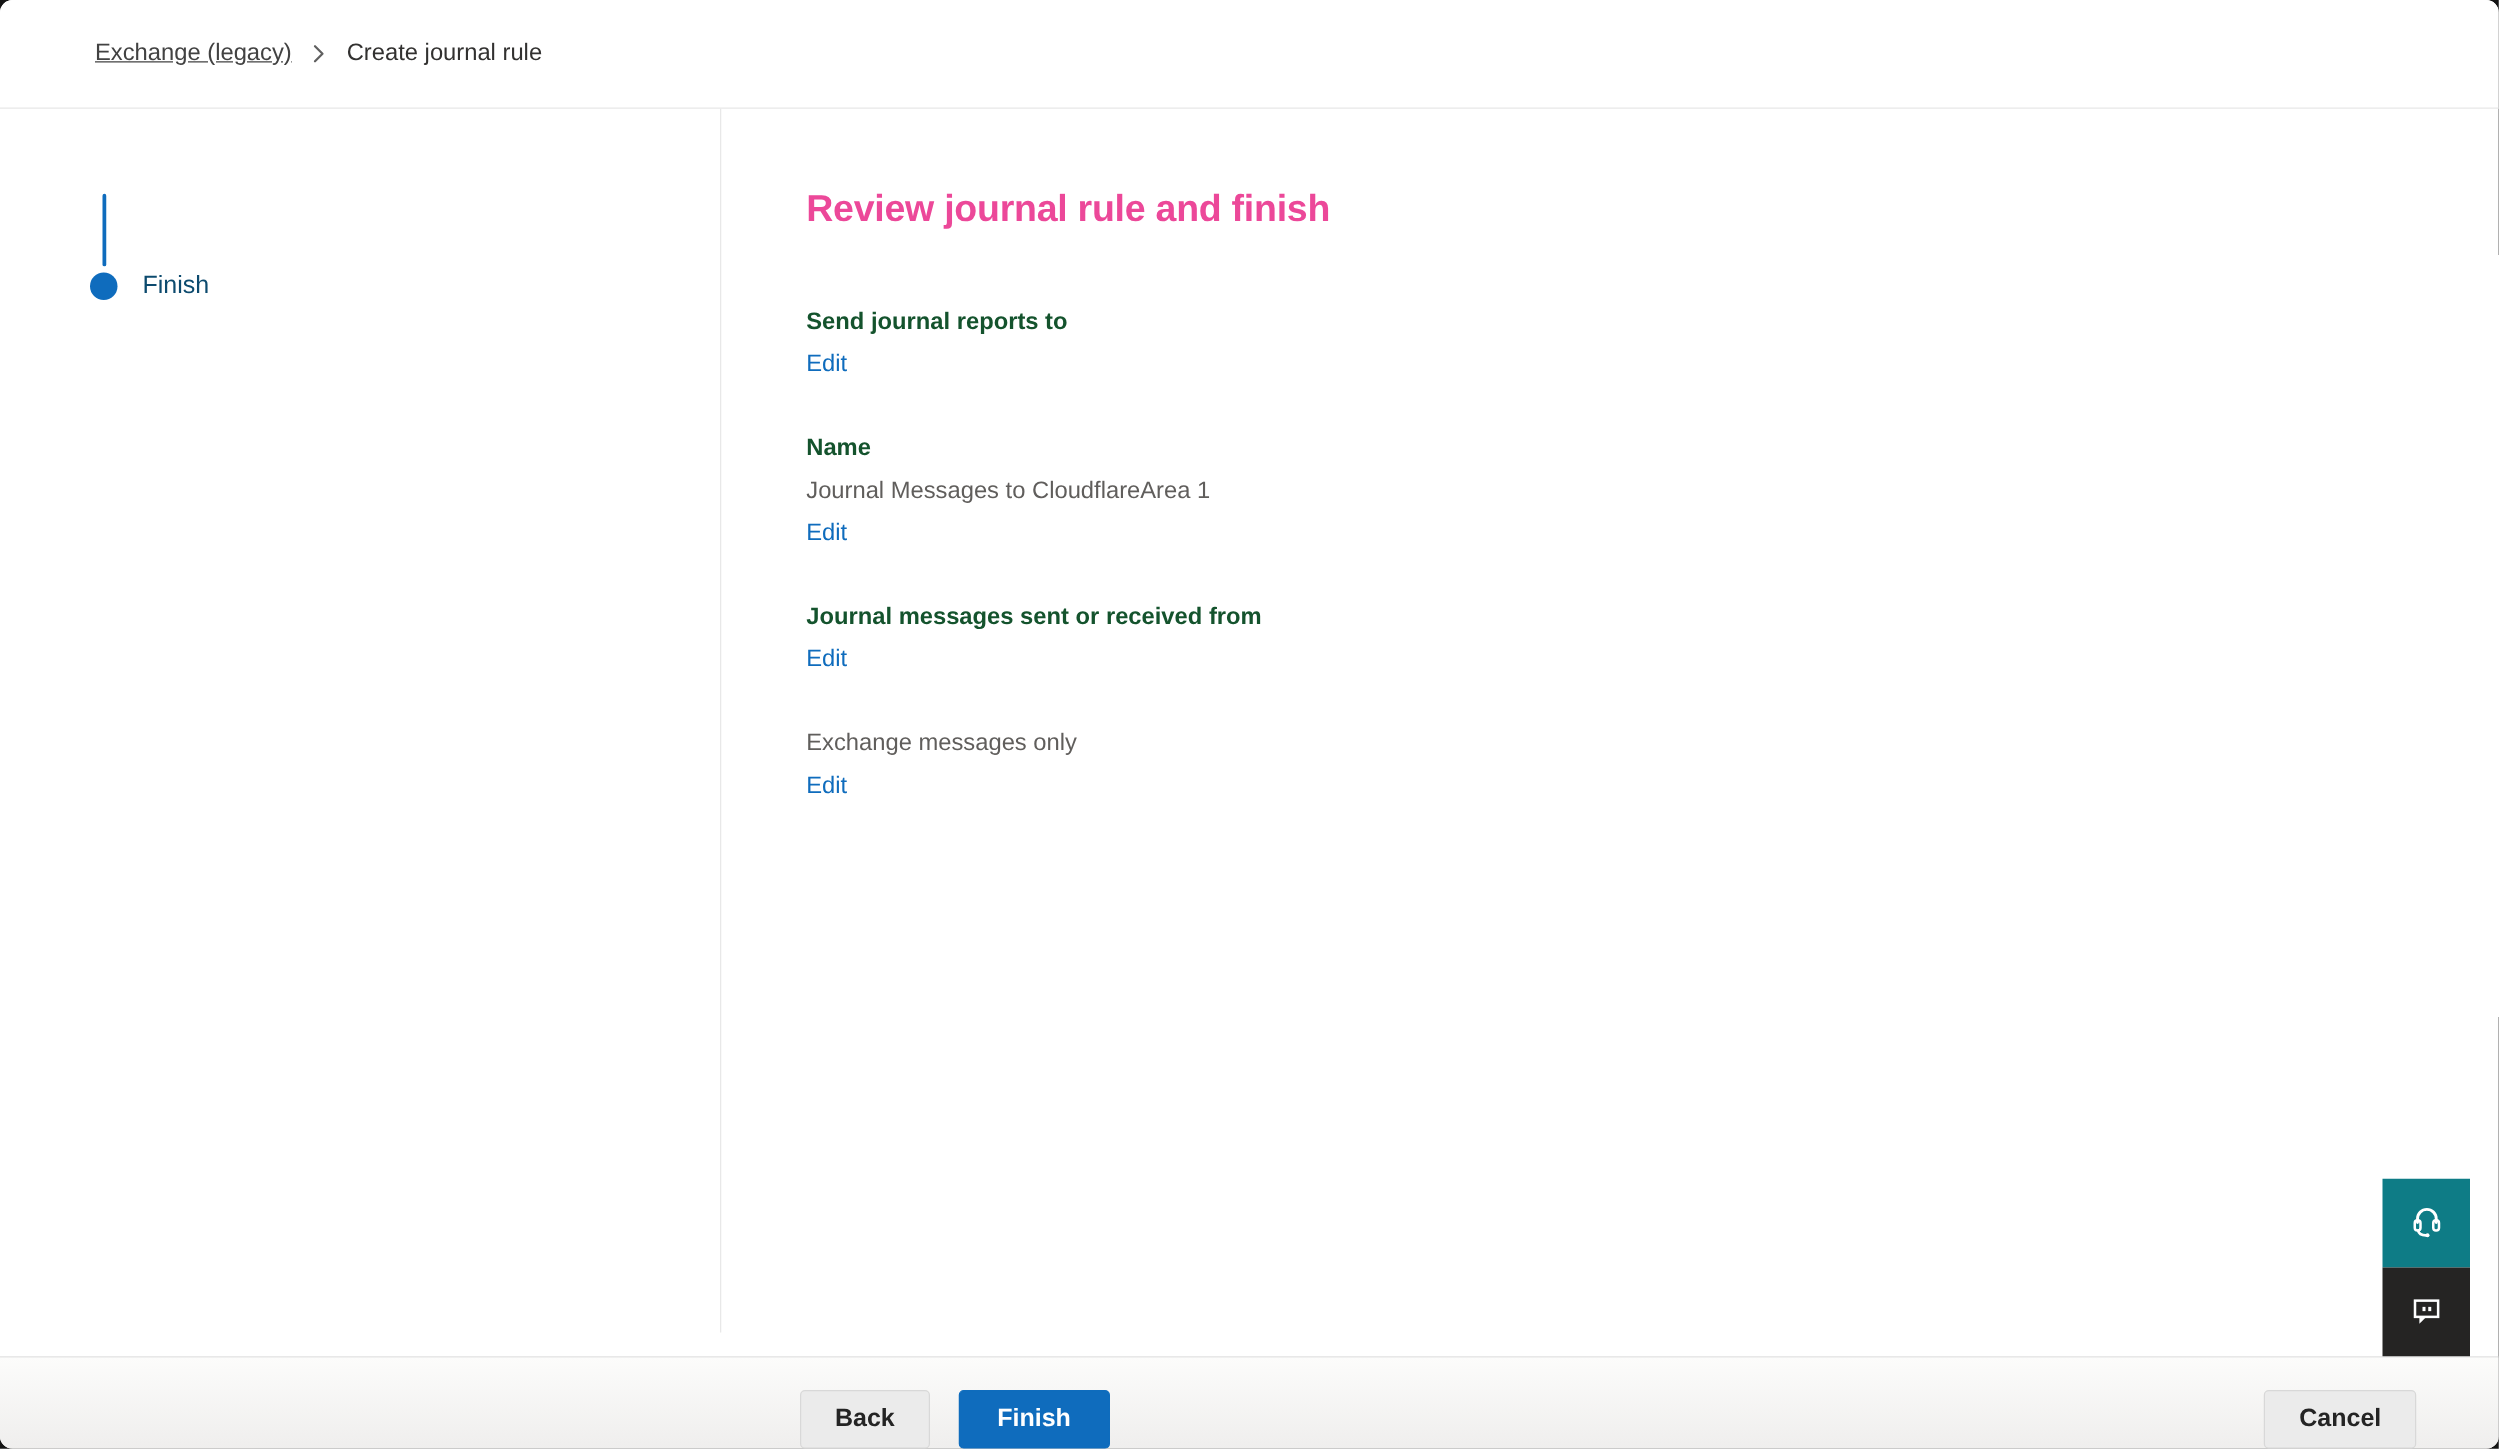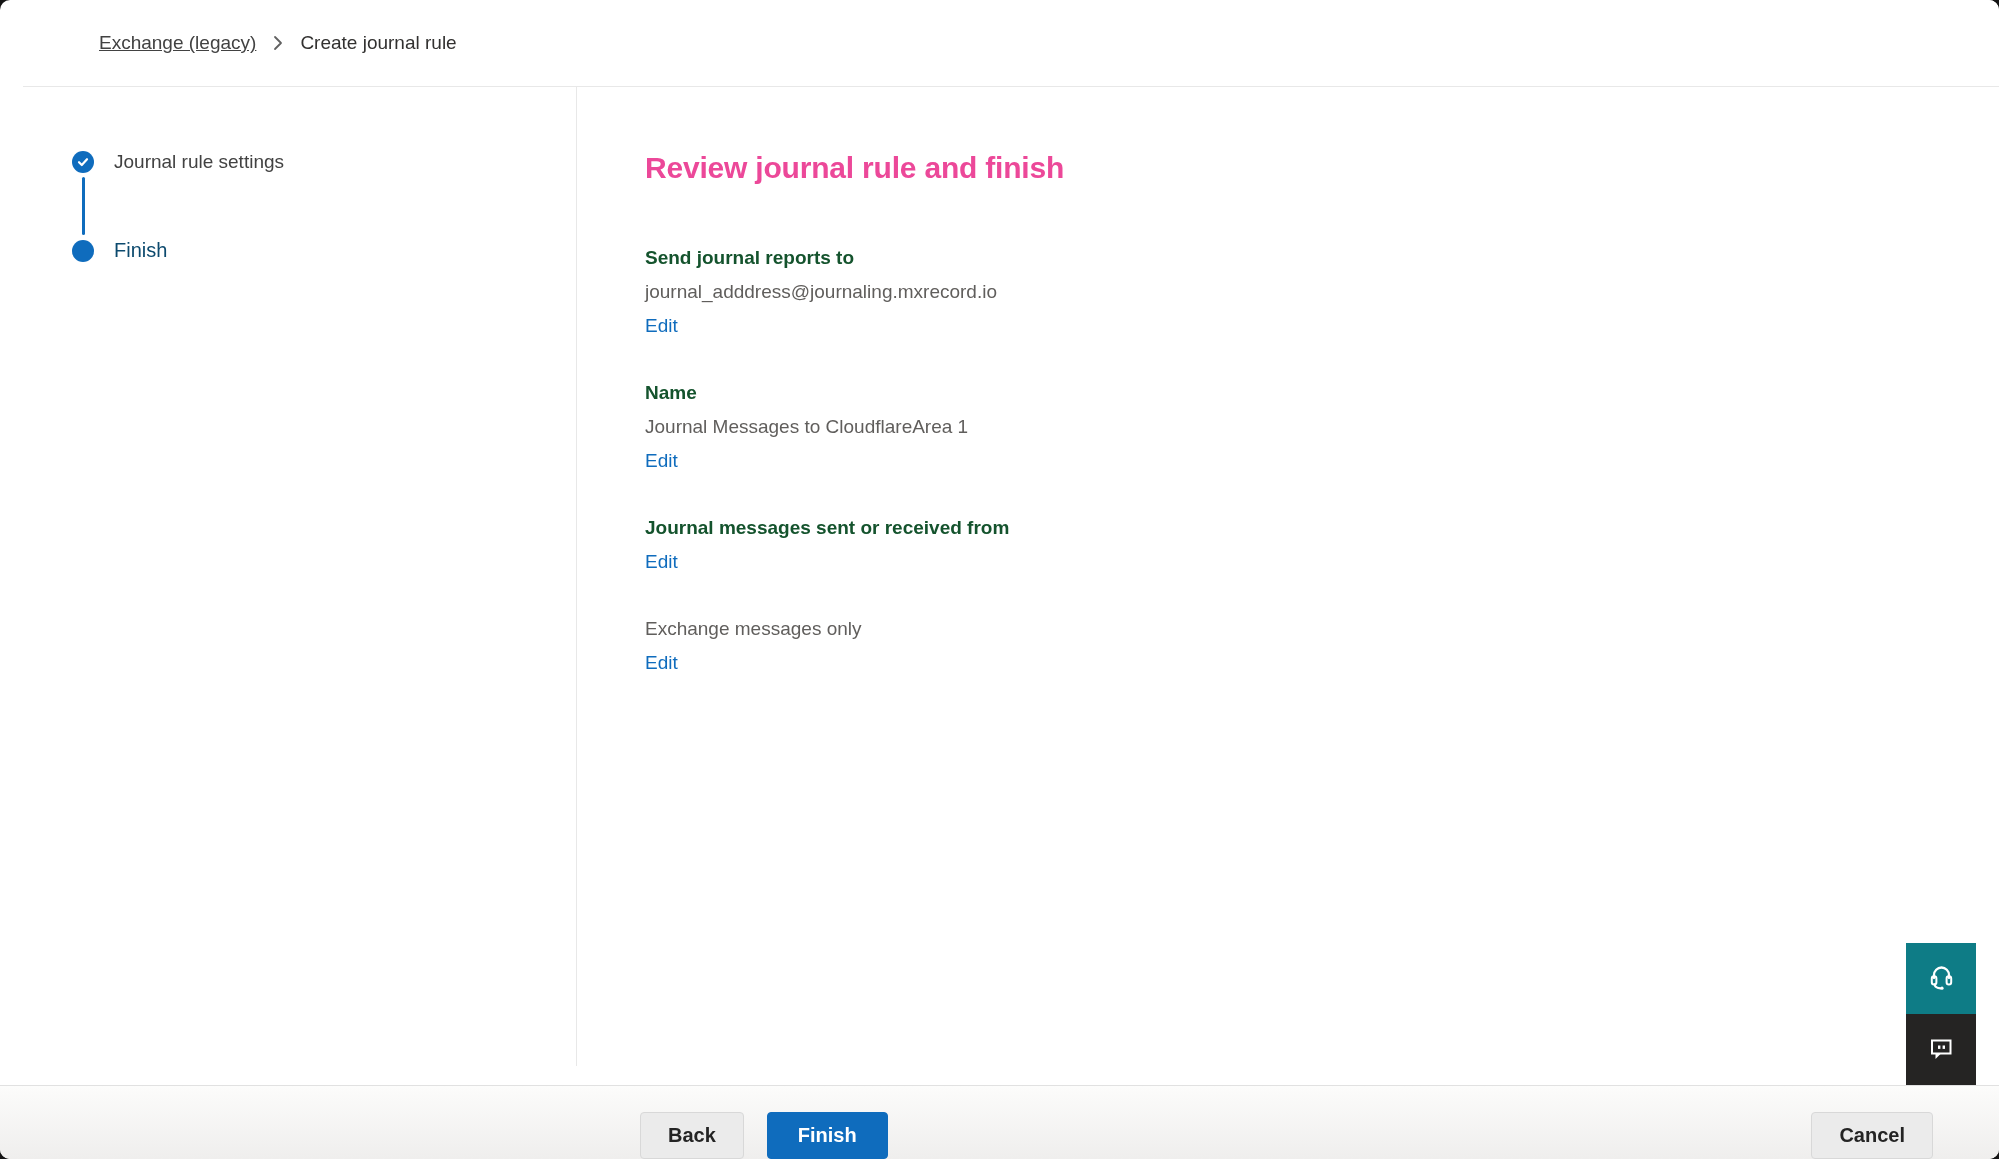--- a/index.html
+++ b/index.html
@@ -17,21 +17,20 @@
     overflow: hidden;
   }
 
   
   .header {
     height: 87px;
     display: flex; align-items: center;
     padding-left: 76px;
     border-bottom: 1px solid #e8e8e8;
     background: #fff;
-    margin-left: 23px;
   }
   .breadcrumb { display: flex; align-items: center; font-size: 19px; }
   .crumb-link {
     color: #424242; text-decoration: underline; cursor: pointer;
   }
   .crumb-chevron { display: inline-flex; margin: 0 16px; }
   .crumb-current { color: #323130; }
 
   
   .body-row { display: flex; height: 979px; }
@@ -118,41 +117,32 @@
             <path d="M3 3 L9 9 L3 15" fill="none" stroke="#616161" stroke-width="1.8" stroke-linecap="round" stroke-linejoin="round"></path>
           </svg>
       </span>
       <span class="crumb-current">Create journal rule</span>
     </nav>
   </div>
 
   <div class="body-row">
 
     <aside class="steps-panel">
-      <div class="step">
-        <span class="step-circle">
-          <svg width="14" height="14" viewBox="0 0 14 14">
-              <path d="M3 7.2 L5.8 10 L11 4.2" fill="none" stroke="#ffffff" stroke-width="2.2" stroke-linecap="round" stroke-linejoin="round"></path>
-            </svg>
-        </span>
-        <span class="step-label">Journal rule settings</span>
-      </div>
       <div class="step-connector"></div>
       <div class="step">
         <span class="step-circle"></span>
         <span class="step-label bold">Finish</span>
       </div>
     </aside>
 
     <main class="content">
       <h1 class="page-title">Review journal rule and finish</h1>
 
       <section class="review-section">
         <div class="sec-label">Send journal reports to</div>
-        <div class="sec-value">journal_adddress@journaling.mxrecord.io</div>
         <a class="edit-link">Edit</a>
       </section>
 
       <section class="review-section">
         <div class="sec-label">Name</div>
         <div class="sec-value">Journal Messages to CloudflareArea 1</div>
         <a class="edit-link">Edit</a>
       </section>
 
       <section class="review-section">

